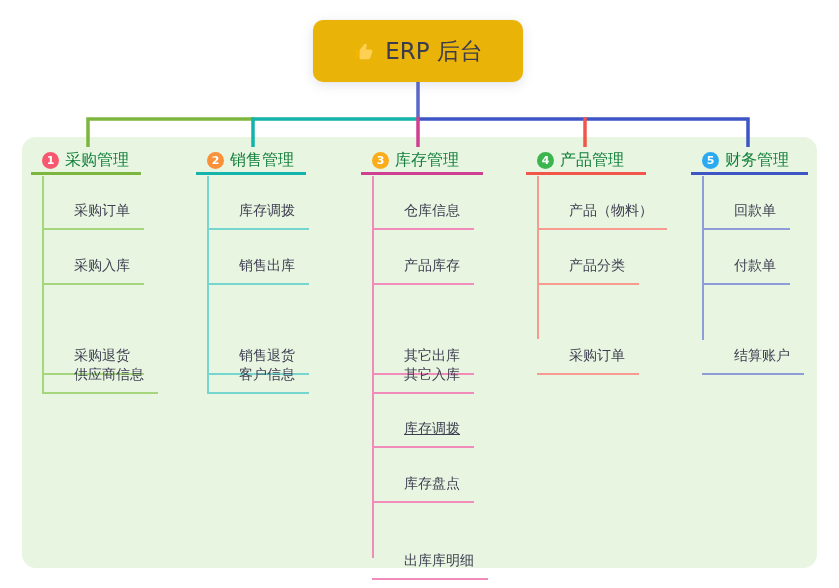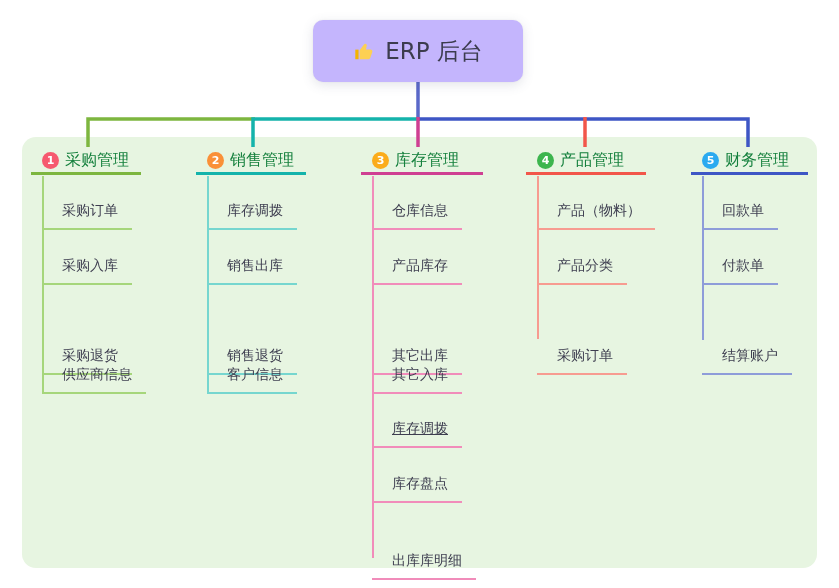--- a/index.html
+++ b/index.html
@@ -12,21 +12,21 @@
   .panel{
     position:absolute;left:22px;top:137px;width:795px;height:431px;
     border-radius:14px;background:#e7f5e1;z-index:1;
   }
   
   svg.wires{position:absolute;left:0;top:0;z-index:5;pointer-events:none;}
   svg.wires path{fill:none;stroke-width:3.5px;}
   
   .root{
     position:absolute;left:313px;top:20px;width:210px;height:62px;z-index:10;
-    background:#c4b5fd;border-radius:10px;
+    background:#eab308;border-radius:10px;
     box-shadow:0 3px 12px rgba(80,90,120,.16),0 0 2px rgba(0,0,0,.05);
     display:flex;align-items:center;justify-content:center;gap:10px;
     font-size:23px;font-weight:500;color:#3c3c4e;cursor:default;
   }
   .root svg{display:block;}
   
   .hd{
     position:absolute;top:148px;height:27px;z-index:10;box-sizing:border-box;
     display:flex;align-items:center;gap:6px;padding-left:11px;
     border-bottom:3px solid var(--main);white-space:nowrap;
@@ -44,21 +44,21 @@
   .hd4{left:691px;width:117px;}
   
   .kids{position:absolute;top:176px;z-index:10;}
   .kids::before{
     content:"";position:absolute;left:0;top:0;width:2px;
     height:var(--trunk);background:var(--light);
   }
   .k0{left:42px;}  .k1{left:207px;} .k2{left:372px;} .k3{left:537px;} .k4{left:702px;}
   .kid{
     position:absolute;left:0;white-space:nowrap;
-    height:24px;line-height:24px;padding:0 14px 6px 20px;
+    height:24px;line-height:24px;padding:0 14px 6px 32px;
     border-bottom:2px solid var(--light);
     font-size:14px;color:#3e3e50;cursor:default;text-align:right;
   }
   .r0{top:22px;} .r1{top:77px;} .r2{top:131px;margin-top:36px;} .r3{top:186px;}
   .r4{top:240px;text-decoration:underline;} .r5{top:295px;} .r6{top:350px;margin-top:22px;}
 </style>
 </head>
 <body>
 
 <div class="panel" style="background: rgb(231, 245, 225);"></div>

